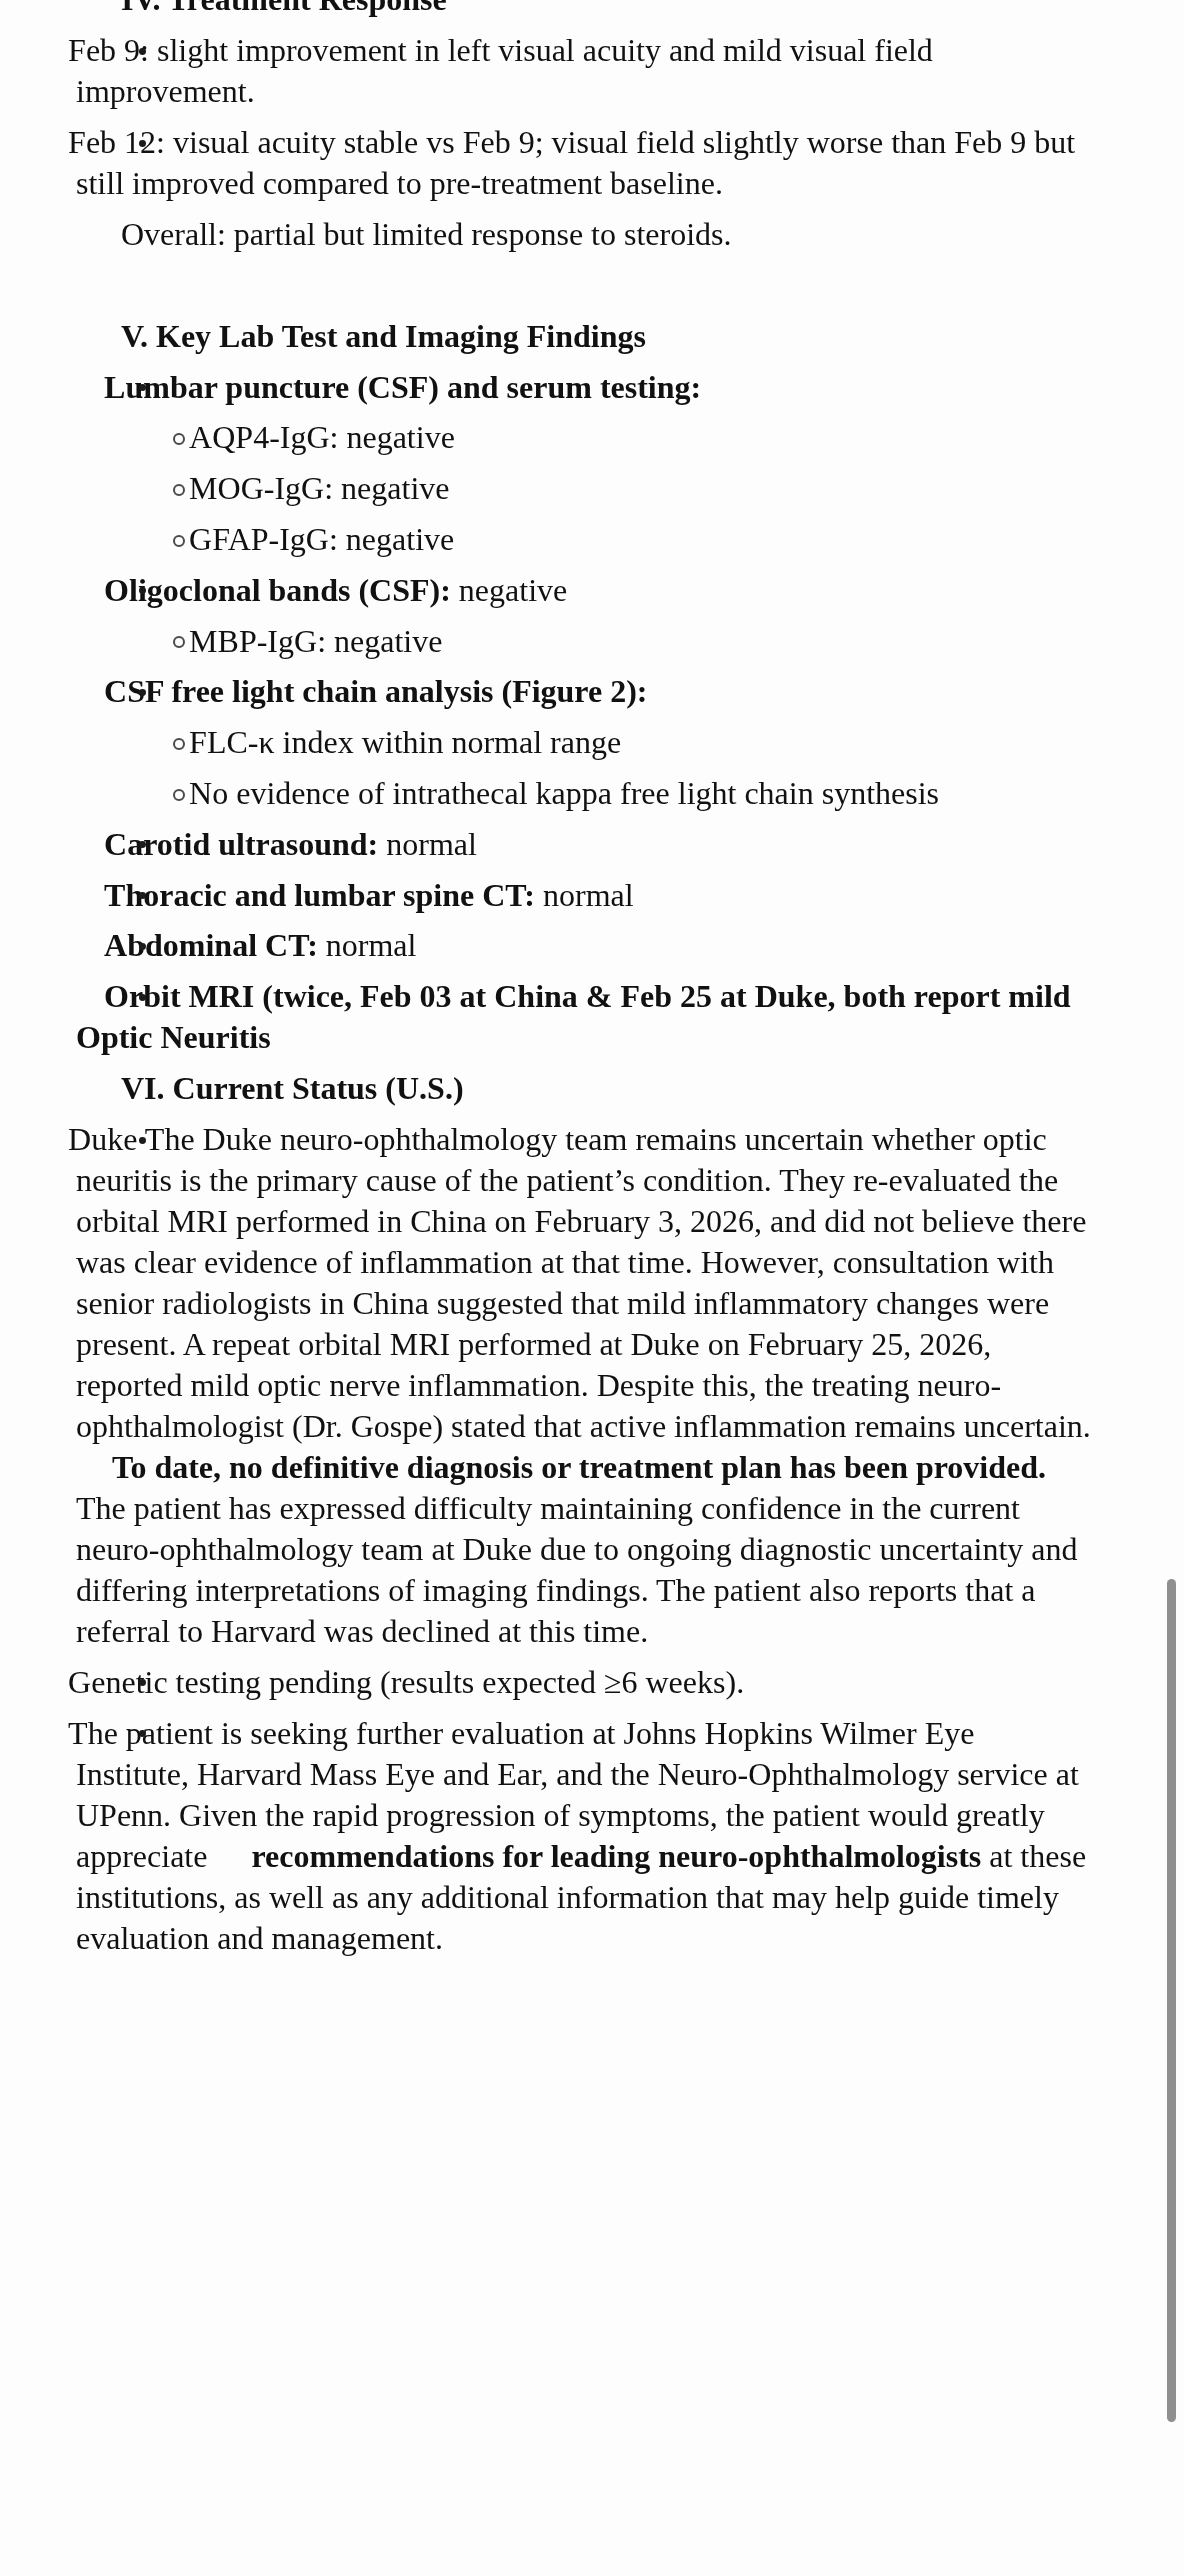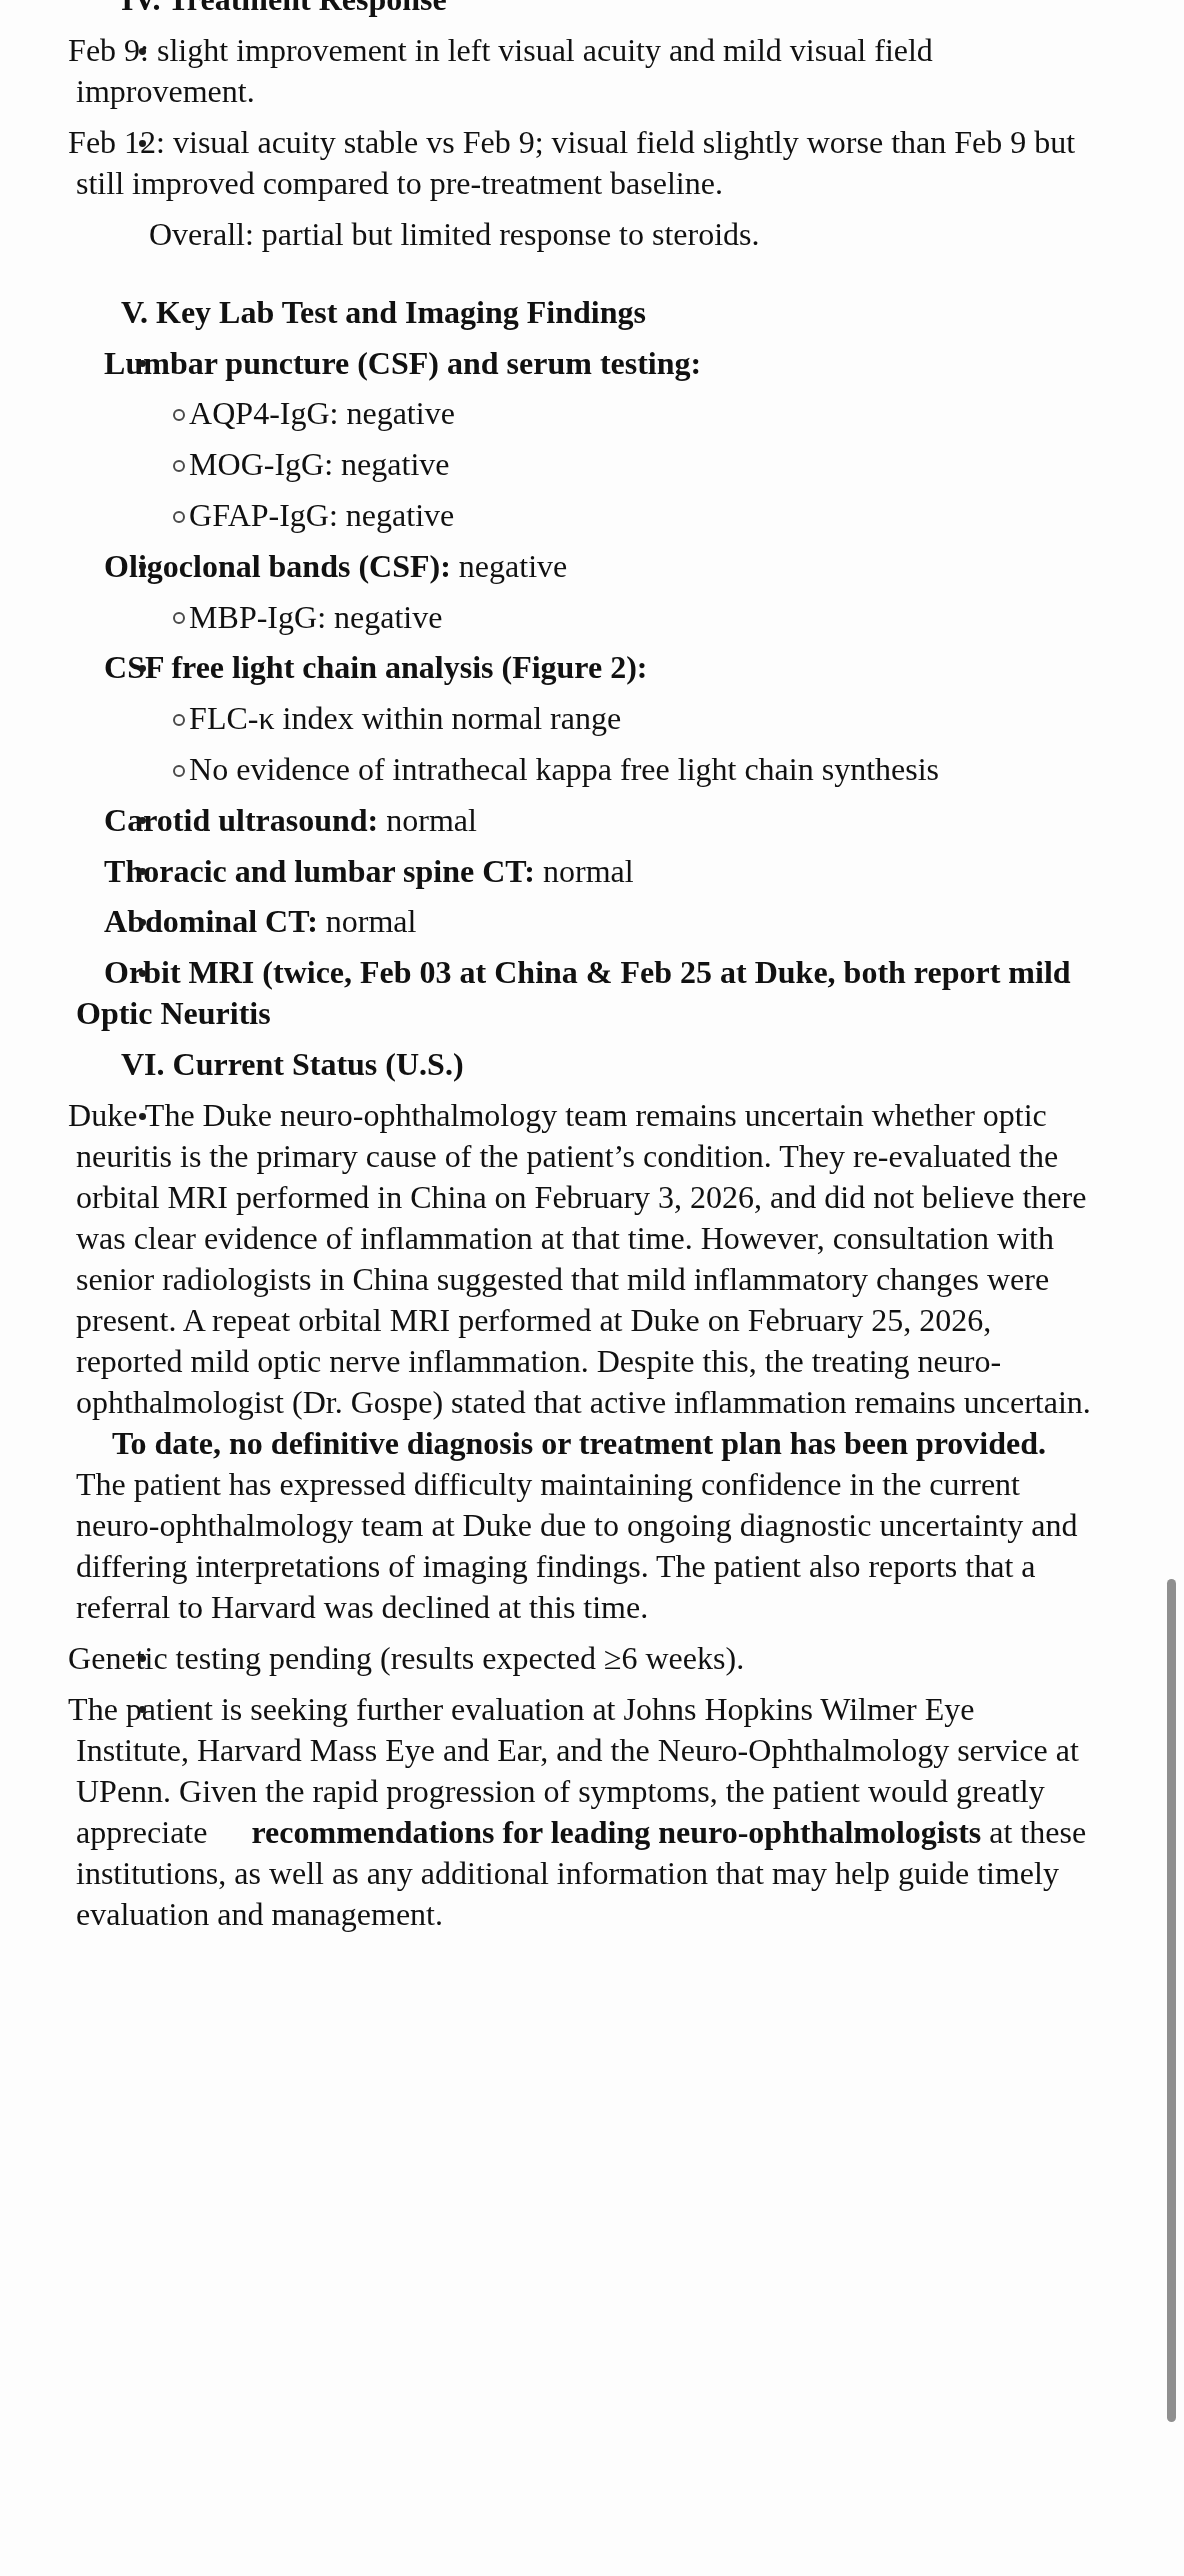--- a/index.html
+++ b/index.html
@@ -23,41 +23,40 @@
   }
   .h {
     font-weight: bold;
     font-size: 32px;
     line-height: 41px;
     padding-left: 121px;
     padding-right: 59px;
     margin-top: 10px;
   }
   .section:first-child .h { margin-top: 0; }
-  .h.gap { margin-top: 37px; }
+  .h.gap { margin-top: 61px; }
   .item {
     position: relative;
     font-size: 32px;
     line-height: 41px;
     margin-top: 9.8px;
   }
   .item.b1 {
     padding-left: 76px;
     padding-right: 94px;
     text-indent: -7.9px;
   }
   .item.b2 {
     padding-left: 193px;
     padding-right: 106px;
     text-indent: -3.9px;
   }
   .item.para {
     padding-left: 121px;
     padding-right: 94px;
-    margin-left: 28px;
   }
   .marker {
     position: absolute;
     text-indent: 0;
   }
   .marker.dot {
     left: 139px;
     top: 17.7px;
     width: 6.9px;
     height: 6.9px;

